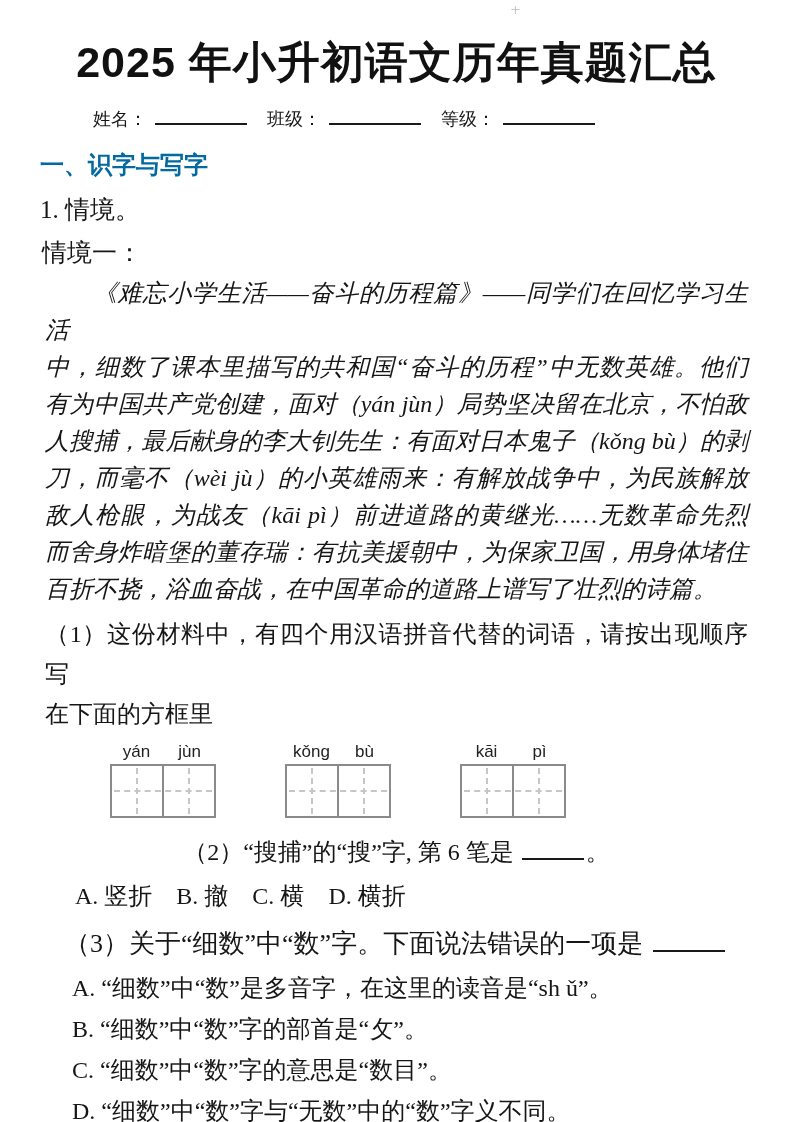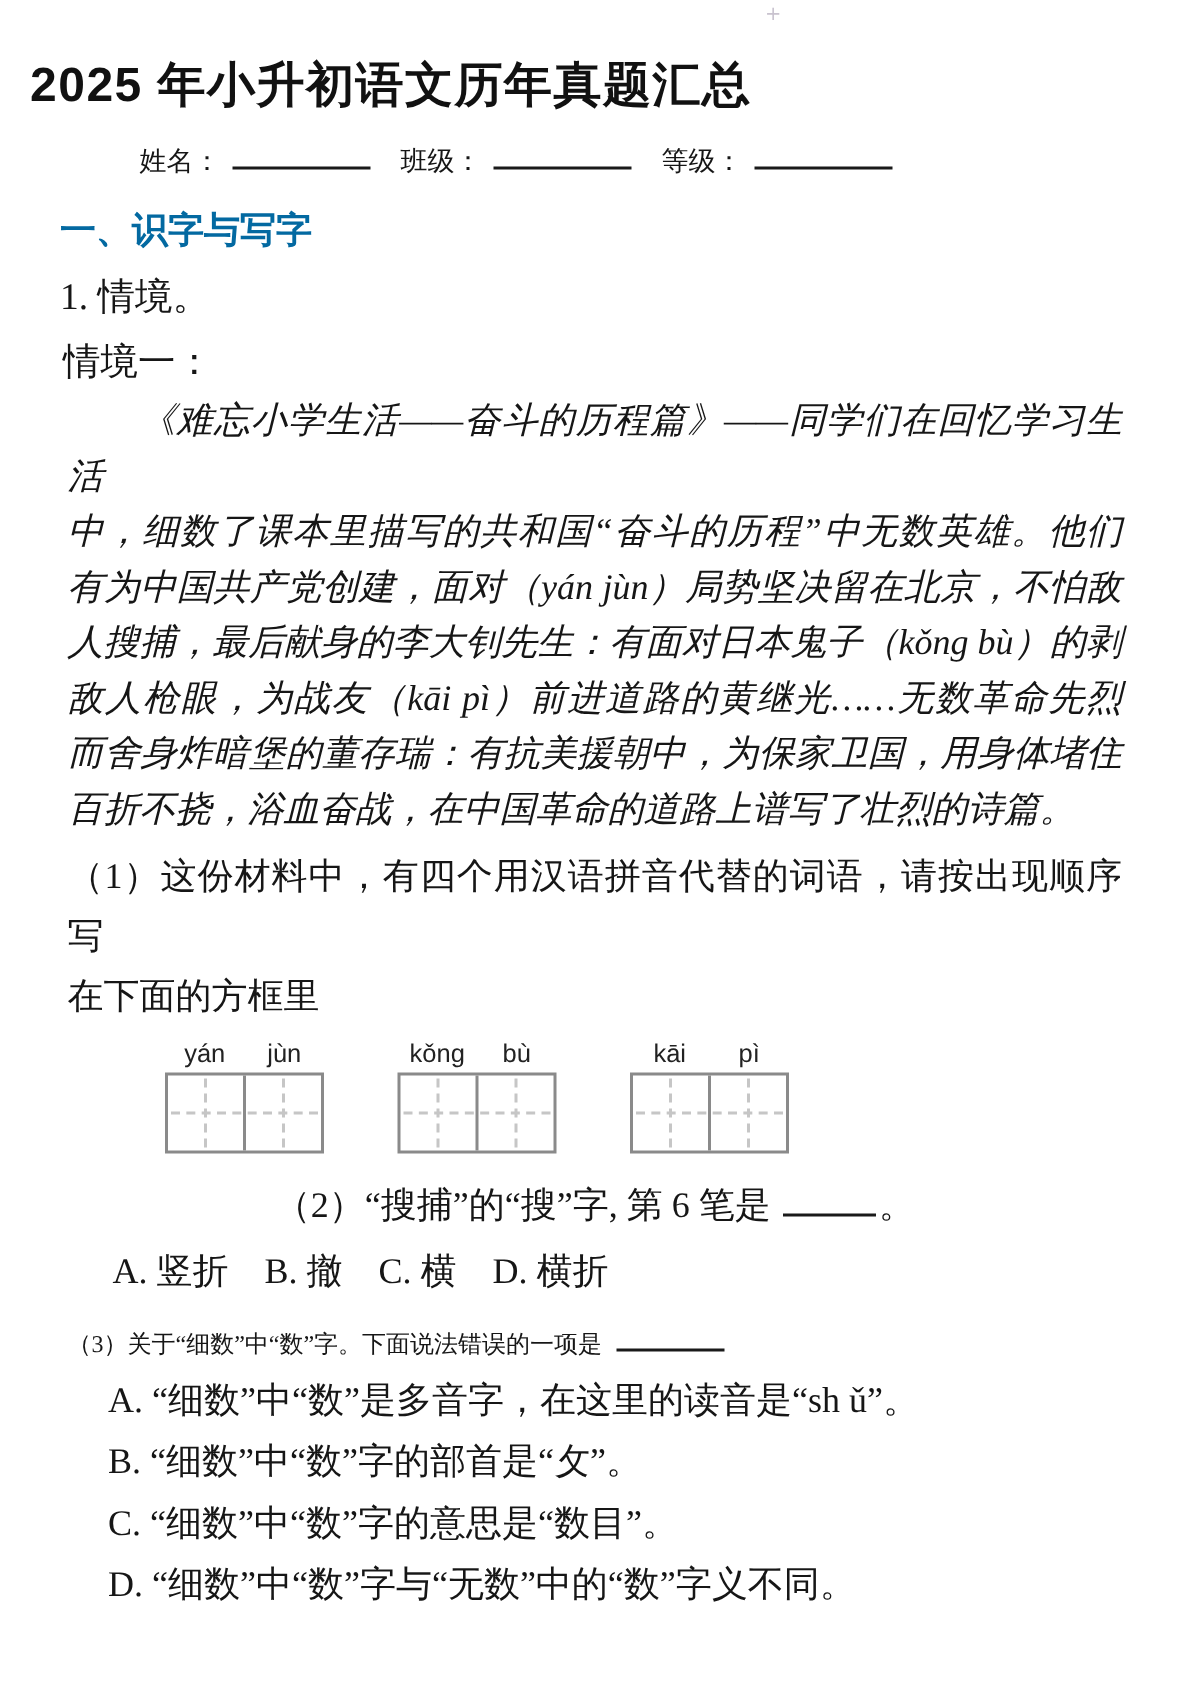--- a/index.html
+++ b/index.html
@@ -11,23 +11,24 @@
     position:relative;
     overflow:hidden;
   }
   .corner-mark {
     position:absolute; left:510px; top:2px;
     font-size:13px; color:#c9c3cf;
     font-family:"DejaVu Sans",sans-serif;
   }
   .title {
     margin:38px 20px 0;
+    text-align:center;
     font-family:"Liberation Sans","DejaVu Sans",sans-serif;
     font-weight:700;
-    font-size:32px;
+    font-size:43px;
     line-height:1.15;
     letter-spacing:1px;
     color:#111;
   }
   .fields-row {
     margin:14px 0 0 93px;
     font-size:18px;
     white-space:nowrap;
   }
   .blank {
@@ -49,21 +50,21 @@
   .scen-label { margin:10px 0 0 42px; font-size:25px; }
   .para { margin:6px 45px 0 45px; font-size:24px; line-height:37px;font-style:italic; }
   .para .ln { text-align:justify; text-align-last:justify; }
   .para .ln.first { text-indent:2em; }
   .para .ln.last { text-align-last:left; }
   .q1 { margin:6px 45px 0 45px; font-size:24px; line-height:40px; }
   .q1 .ln1 { text-align:justify; text-align-last:justify; }
   .boxrow {
     display:flex;
     margin:8px 0 0 110px;
-    gap:49px;
+    gap:69px;
   }
   .bgroup { width:106px; }
   .py-row { display:flex; margin-bottom:2px; }
   .py {
     flex:1; text-align:center;
     font-family:"Liberation Sans","DejaVu Sans",sans-serif;
     font-size:17px; color:#222;
   }
   .boxes {
     position:relative;
@@ -84,21 +85,21 @@
     border-top:2px dashed #c6c6c6; margin-top:-1px;
   }
   .q2 { margin:18px 45px 0 45px; font-size:24px;text-align:center; }
   .q2 .blank2 { width:62px; margin:0 2px 0 8px; }
   .optrow {
     display:flex; gap:24px;
     margin:12px 0 0 75px;
     font-size:24px;
     white-space:nowrap;
   }
-  .q3 { margin:14px 45px 0 45px; font-size:16px; }
+  .q3 { margin:14px 45px 0 64px; font-size:26px; }
   .q3 .blank3 { width:72px; margin-left:10px; }
   .q3opts .opt {
     margin:13px 45px 0 72px;
     font-size:24px;
     line-height:28px;
   }
 </style>
 </head>
 <body>
 
@@ -116,20 +117,21 @@
 
   <div class="qnum">1. 情境。</div>
 
   <div class="scen-label">情境一：</div>
 
   <div class="para">
     <div class="ln first">《难忘小学生活——奋斗的历程篇》——同学们在回忆学习生活</div>
     <div class="ln">中，细数了课本里描写的共和国“奋斗的历程”中无数英雄。他们</div>
     <div class="ln">有为中国共产党创建，面对（yán jùn）局势坚决留在北京，不怕敌</div>
     <div class="ln">人搜捕，最后献身的李大钊先生：有面对日本鬼子（kǒng bù）的剥</div>
+    <div class="ln">刀，而毫不（wèi jù）的小英雄雨来：有解放战争中，为民族解放</div>
     <div class="ln">敌人枪眼，为战友（kāi pì）前进道路的黄继光……无数革命先烈</div>
     <div class="ln">而舍身炸暗堡的董存瑞：有抗美援朝中，为保家卫国，用身体堵住</div>
     <div class="ln last">百折不挠，浴血奋战，在中国革命的道路上谱写了壮烈的诗篇。</div>
   </div>
 
   <div class="q1">
     <div class="ln1">（1）这份材料中，有四个用汉语拼音代替的词语，请按出现顺序写</div>
     <div>在下面的方框里</div>
   </div>
 

